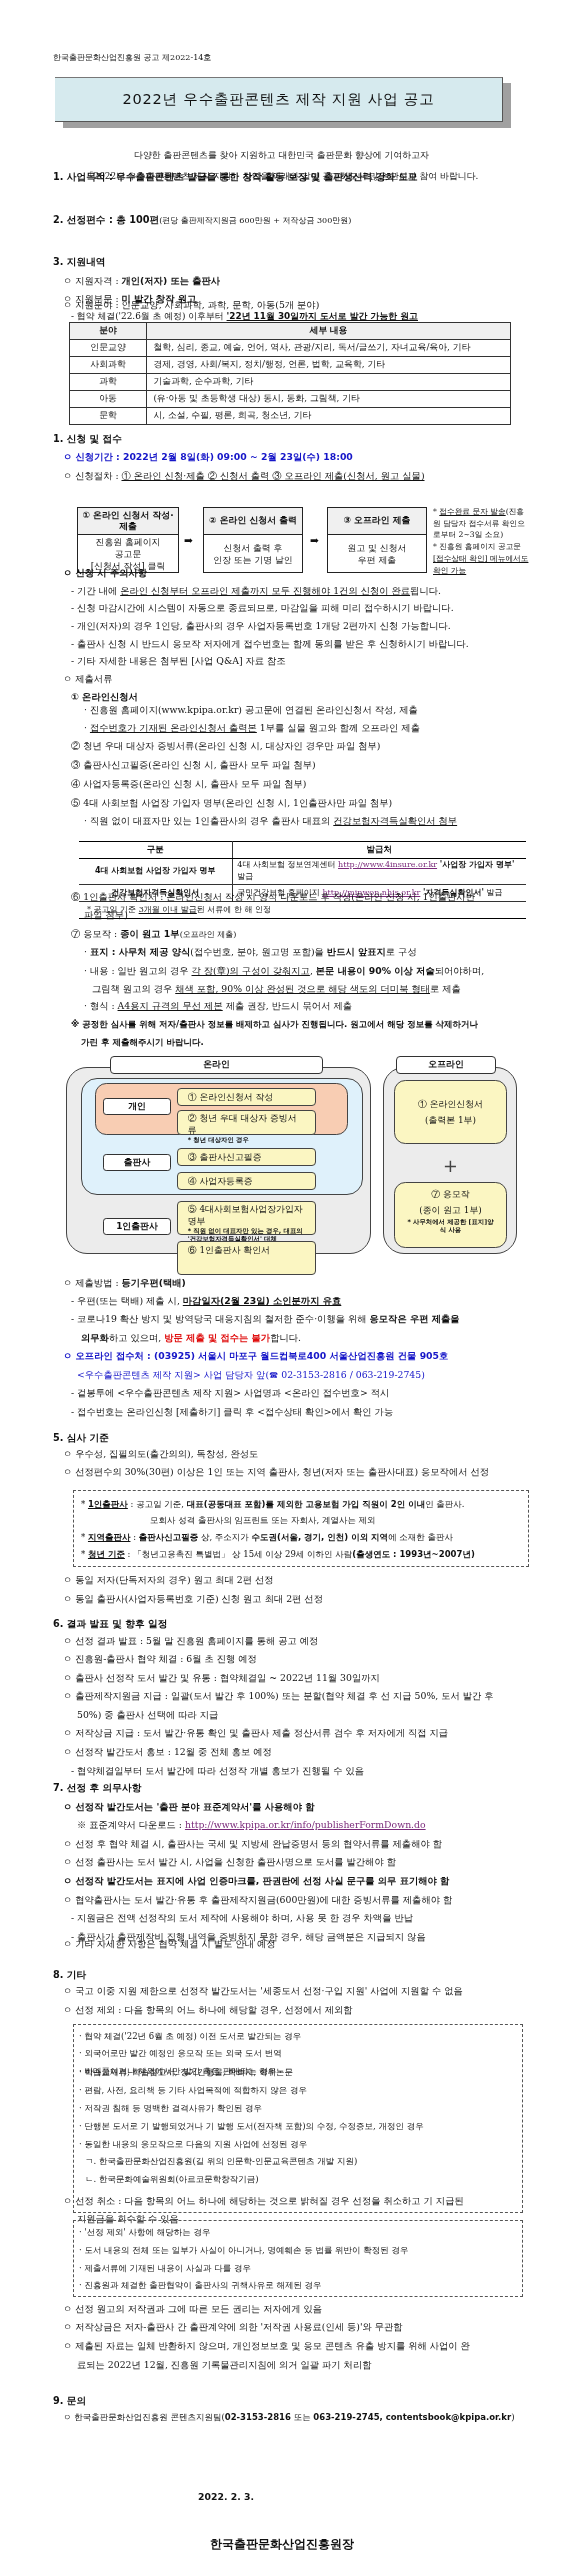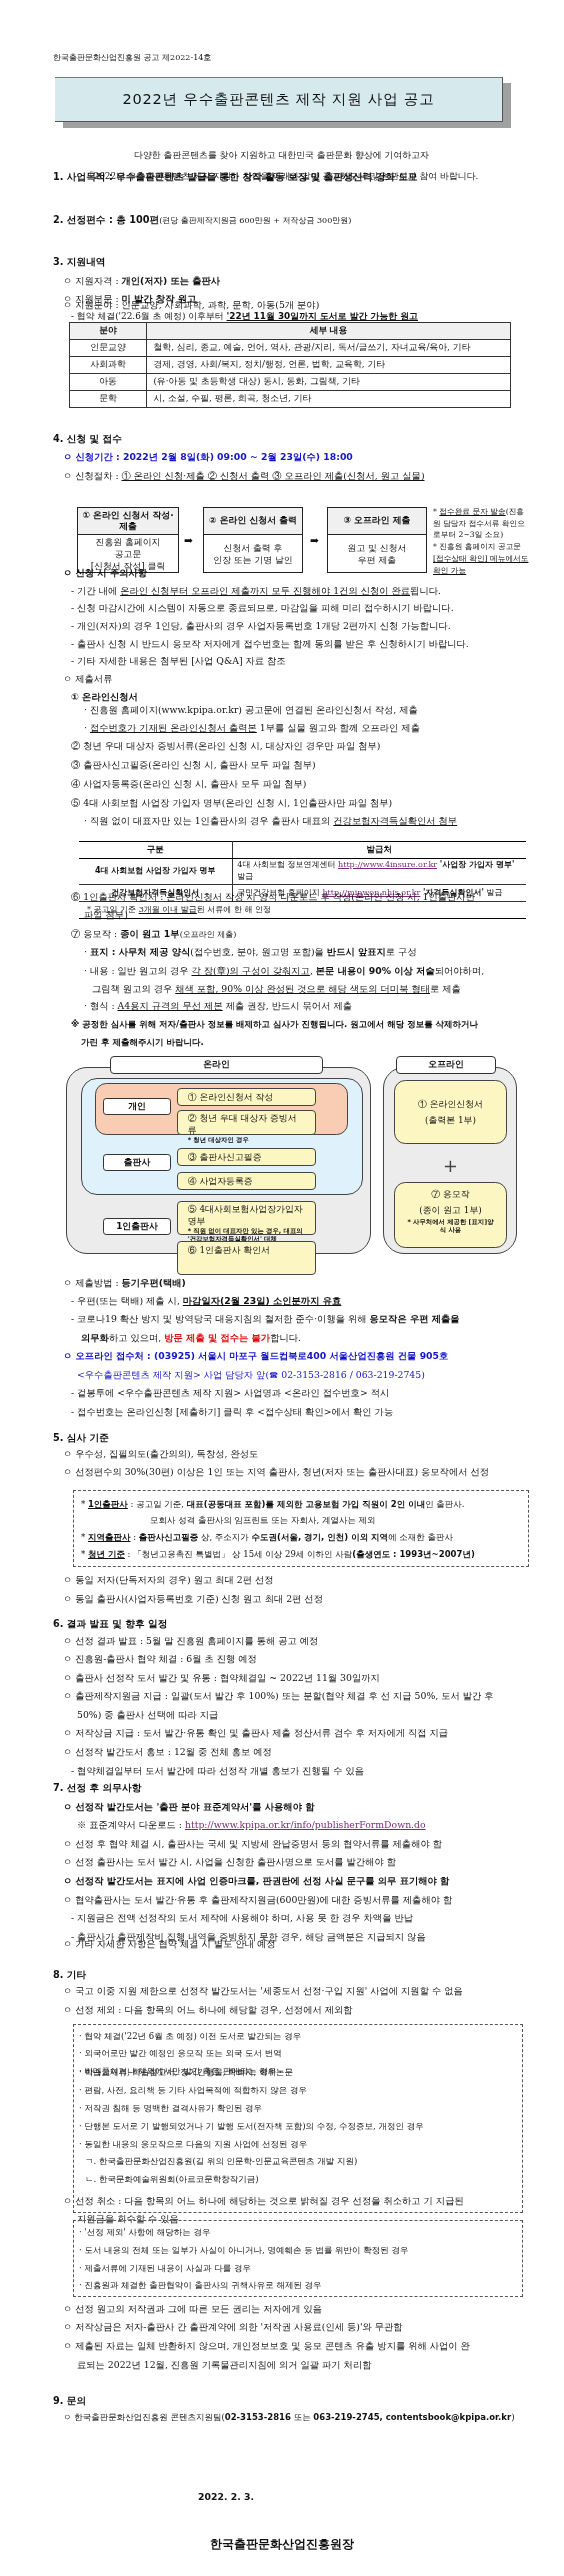--- a/index.html
+++ b/index.html
@@ -13,21 +13,21 @@
 .intro{left:48px;top:145px;width:467px;text-align:center;font-size:8.9px;line-height:21px}
 .sec{font-family:"DejaVu Sans","Liberation Sans",sans-serif;font-weight:bold;font-size:9.7px}
 .b{font-weight:bold;font-family:"DejaVu Sans","Liberation Sans",sans-serif}
 .u{text-decoration:underline}
 .blue{color:#1515c8}
 .red{color:#e01010;font-weight:bold;font-family:"DejaVu Sans","Liberation Sans",sans-serif}
 .link{color:#7a2a7a;text-decoration:underline}
 .line{position:absolute;white-space:nowrap}
 table.field{position:absolute;left:69px;top:322px;width:442px;border-collapse:collapse;font-size:8.9px}
 table.field td,table.field th{border:0.8px solid #333;padding:0 6.4px;height:17px}
-table.field th{background:#f0f0f0;font-family:Liberation Serif, serif;font-size:8.9px}
+table.field th{background:#f0f0f0;font-family:Liberation Sans, sans-serif;font-size:8.9px}
 table.field td.c{text-align:center;width:77px}
 table.field{border:1.2px solid #000}
 .flow{position:absolute;top:507px;height:66px;border:1px solid #222;background:#fff;text-align:center}
 .flow .hd{background:#f0f0f0;border-bottom:0.8px solid #222;font-family:"DejaVu Sans","Liberation Sans",sans-serif;font-weight:bold;font-size:8.9px;line-height:11.3px;display:flex;align-items:center;justify-content:center}
 .flow .bd{font-size:8.9px;line-height:12px;display:flex;align-items:center;justify-content:center;flex-direction:column}
 .arrow{position:absolute;top:532px;font-size:10.5px}
 .flownote{position:absolute;left:433px;top:506px;width:97px;font-size:7.7px;line-height:11.7px}
 table.ins{position:absolute;left:79px;top:841px;width:447px;border-collapse:collapse;font-size:8px}
 table.ins td,table.ins th{padding:0 4.8px;height:17px;border-bottom:0.8px solid #333}
 table.ins th{font-family:"DejaVu Sans","Liberation Sans",sans-serif;font-size:8.5px;border-bottom:1.2px solid #000}
@@ -87,31 +87,35 @@
   </tr>
   <tr>
         <td class="c">인문교양</td>
         <td>철학, 심리, 종교, 예술, 언어, 역사, 관광/지리, 독서/글쓰기, 자녀교육/육아, 기타</td>
       </tr>
   <tr>
         <td class="c">사회과학</td>
         <td>경제, 경영, 사회/복지, 정치/행정, 언론, 법학, 교육학, 기타</td>
       </tr>
   <tr>
+        <td class="c">과학</td>
+        <td>기술과학, 순수과학, 기타</td>
+      </tr>
+  <tr>
         <td class="c">아동</td>
         <td>(유·아동 및 초등학생 대상) 동시, 동화, 그림책, 기타</td>
       </tr>
   <tr>
         <td class="c">문학</td>
         <td>시, 소설, 수필, 평론, 희곡, 청소년, 기타</td>
       </tr>
 </tbody>
   </table>
 
-<div class="line sec" style="left:53px;top:431px">4. 신청 및 접수</div>
+<div class="line sec" style="left:53px;top:431px">1. 신청 및 접수</div>
 <div class="line b blue" style="left:63px;top:450px">ㅇ 신청기간 : 2022년 2월 8일(화) 09:00 ~ 2월 23일(수) 18:00</div>
 <div class="line" style="left:63px;top:469px">
   <span>ㅇ 신청절차 : </span><span class="u">① 온라인 신청·제출  ② 신청서 출력  ③ 오프라인 제출(신청서, 원고 실물)</span>
 </div>
 
 <div class="flow" style="left:77px;width:102px">
   <div class="hd" style="height:26.6px">① 온라인 신청서 작성·제출</div>
   <div class="bd" style="height:39px">
     <span>진흥원 홈페이지</span>
     <span>공고문</span>

